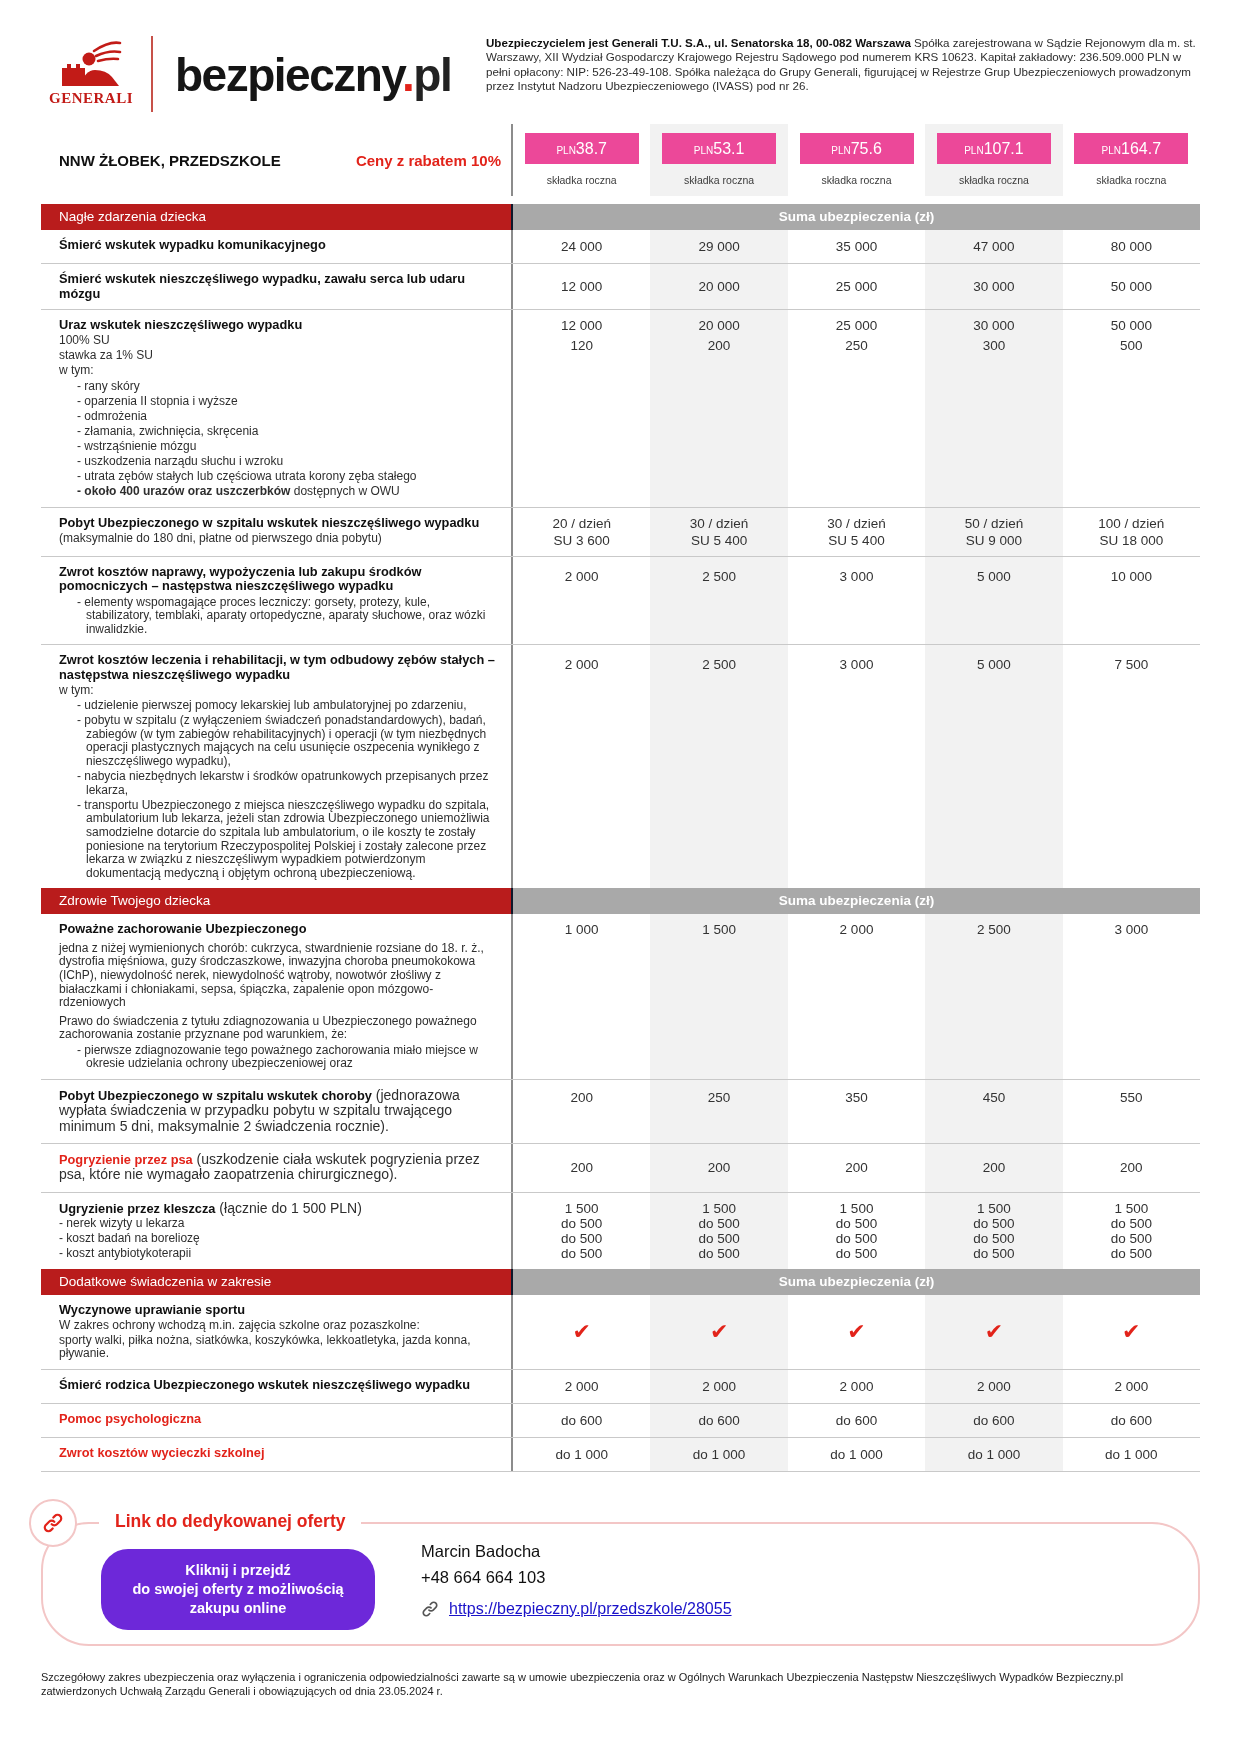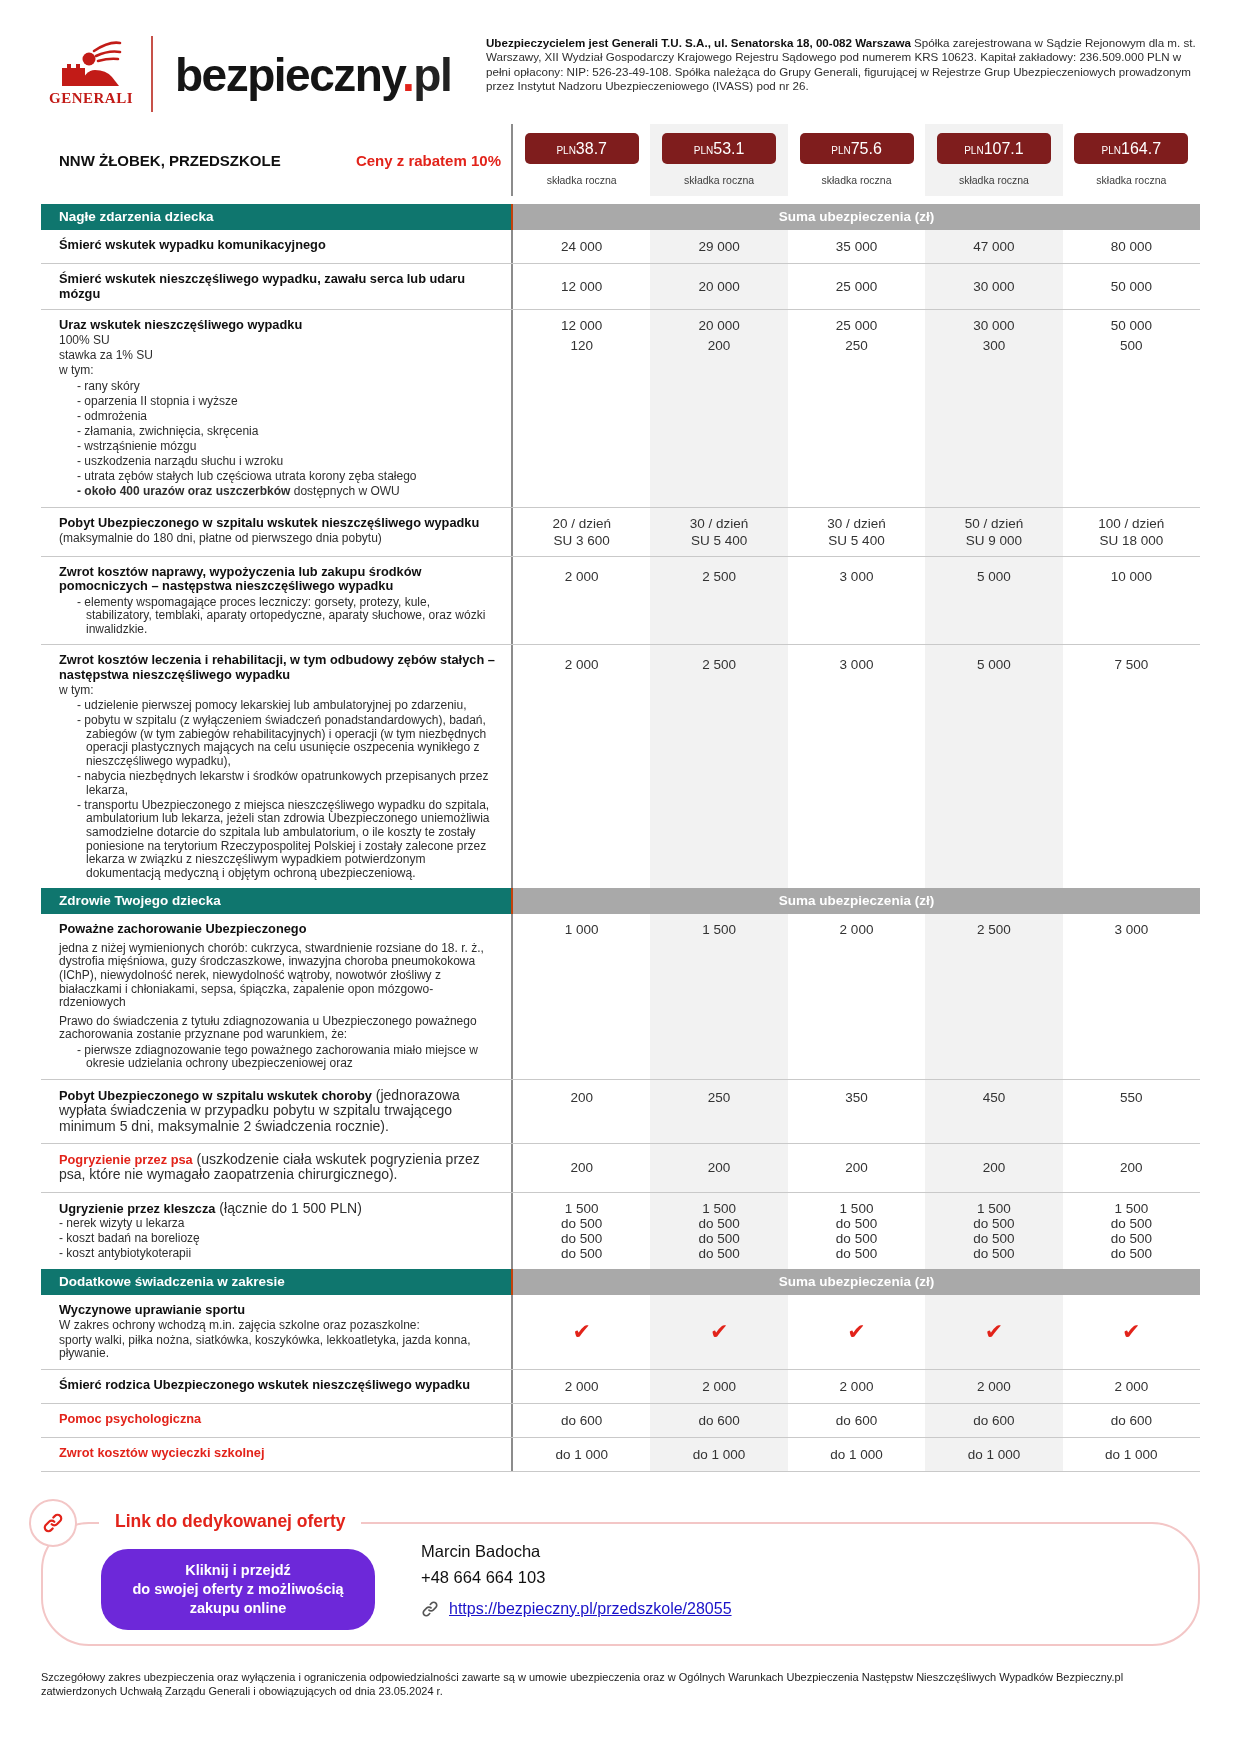--- a/index.html
+++ b/index.html
@@ -30,30 +30,30 @@
   .vline{line-height:17px;font-size:13.5px;color:#333;}
   .vline.tall{line-height:20px;}
   .vline.tight{line-height:15px;}
 
   
   .price-row{display:flex;margin-top:12px;align-items:stretch;}
   .offer-head{width:470px;flex-shrink:0;display:flex;align-items:center;justify-content:space-between;padding:0 10px 0 18px;box-sizing:border-box;}
   .offer-title{font-weight:700;font-size:15px;color:#101010;}
   .offer-discount{color:#e2231a;font-weight:700;font-size:15px;}
   .price-cell{padding:9px 0 10px;justify-content:flex-start;}
-  .badge{background:#7f1d1d;color:#fff;border-radius:5px;width:114px;height:31px;display:flex;align-items:center;justify-content:center;gap:0;}
+  .badge{background:#ec4899;color:#fff;border-radius:0;width:114px;height:31px;display:flex;align-items:center;justify-content:center;gap:0;}
   .badge-cur{font-size:10px;margin-top:4px;}
   .badge-amt{font-size:16px;font-weight:400;}
   .premium-label{font-size:10.5px;color:#3c3c3c;margin-top:10px;}
 
   
   .sec{display:flex;height:26px;}
   .sec.first{margin-top:8px;}
-  .sec-label{width:470px;flex-shrink:0;background:#0f766e;color:#fff;font-weight:700;font-size:13.5px;line-height:26px;padding-left:18px;box-sizing:border-box;}
-  .sec-vals{flex:1;background:#a9a9a9;color:#fff;font-weight:700;font-size:13.5px;line-height:26px;text-align:center;border-left:2px solid #c2410c;box-sizing:border-box;}
+  .sec-label{width:470px;flex-shrink:0;background:#b91c1c;color:#fff;font-weight:400;font-size:13.5px;line-height:26px;padding-left:18px;box-sizing:border-box;}
+  .sec-vals{flex:1;background:#a9a9a9;color:#fff;font-weight:700;font-size:13.5px;line-height:26px;text-align:center;border-left:2px solid #0f172a;box-sizing:border-box;}
 
   
   .rows .row{display:flex;}
   .rows .row + .row{border-top:1px solid #c9c9c9;}
   .rows{border-bottom:1px solid #c9c9c9;}
   .rows.nb{border-bottom:none;}
   .lab{width:470px;flex-shrink:0;box-sizing:border-box;padding:8px 14px 8px 18px;font-size:12px;line-height:13.6px;color:#2e2e2e;}
   .t{font-weight:700;font-size:12.8px;line-height:14.6px;color:#101010;}
   .t .n{font-weight:400;font-size:14px;color:#2e2e2e;}
   .t.red{color:#e2231a;}

